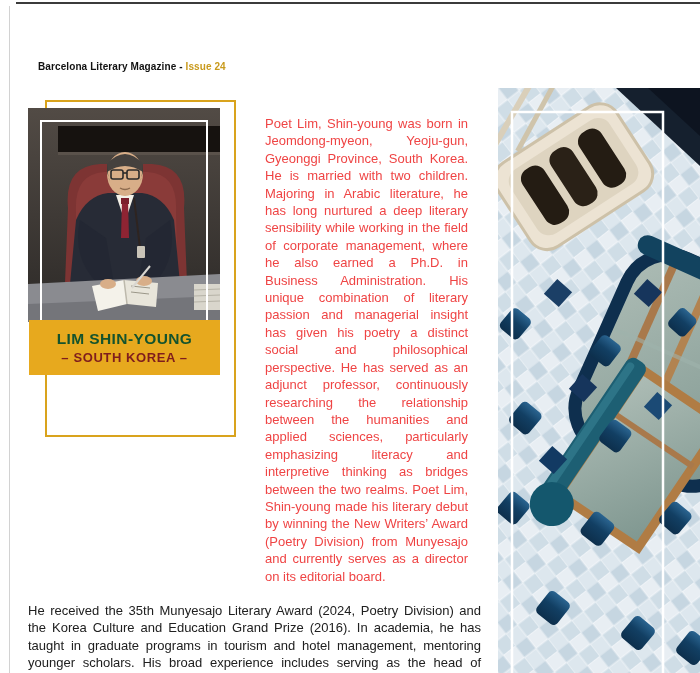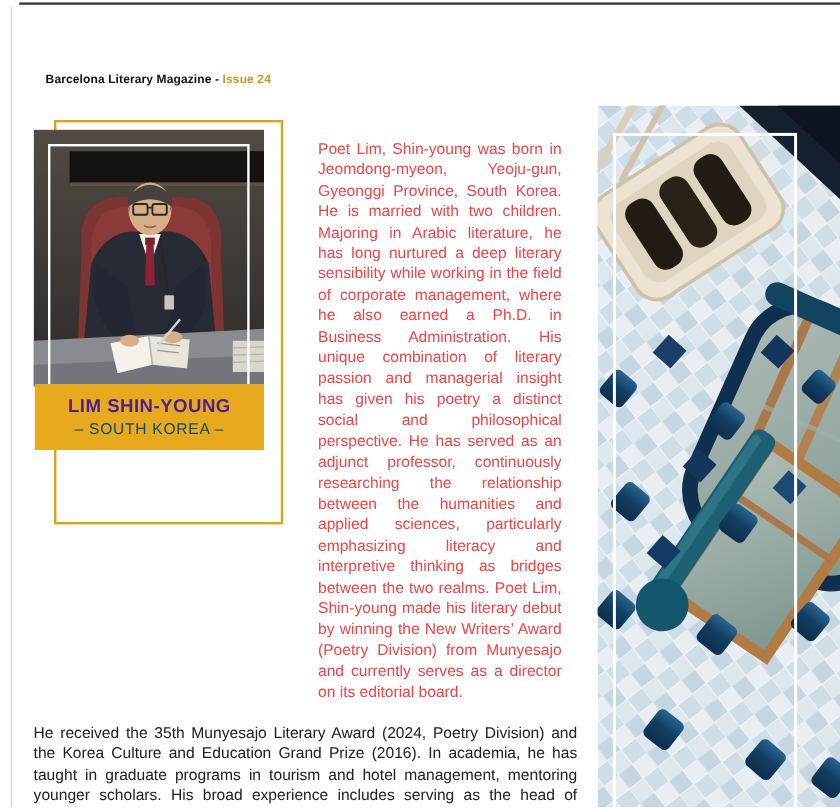--- a/index.html
+++ b/index.html
@@ -26,22 +26,22 @@
   .photo-area{position:relative;width:212px;height:340px;flex:0 0 212px;margin-right:12px;}
   .gold-frame{
     position:absolute;left:17px;top:0;width:191px;height:337px;
     border:2px solid #d9a31d;box-sizing:border-box;
   }
   .author-photo{position:absolute;left:0;top:8px;width:192px;height:214px;display:block;}
   .name-card{
     position:absolute;left:1px;top:220px;width:191px;height:55px;
     background:#e7a91e;text-align:center;box-sizing:border-box;padding-top:9px;
   }
-  .name-card .name{font-size:15.5px;font-weight:bold;color:#4c1d95;letter-spacing:.4px;line-height:20px;}
-  .name-card .country{font-size:13px;font-weight:normal;color:#0c4a6e;letter-spacing:.6px;line-height:18px;}
+  .name-card .name{font-size:15.5px;font-weight:bold;color:#14532d;letter-spacing:.4px;line-height:20px;}
+  .name-card .country{font-size:13px;font-weight:bold;color:#7f1d1d;letter-spacing:.6px;line-height:18px;}
 
   
   .bio-intro{
     flex:1;margin:13px;padding-top:2px;
     font-size:13px;line-height:17.4px;text-align:justify;color:#ef4444;
   }
   .bio-para{
     margin:4px 0 0 0;width:453px;
     font-size:13px;line-height:17.4px;text-align:justify;color:#202020;
   }

